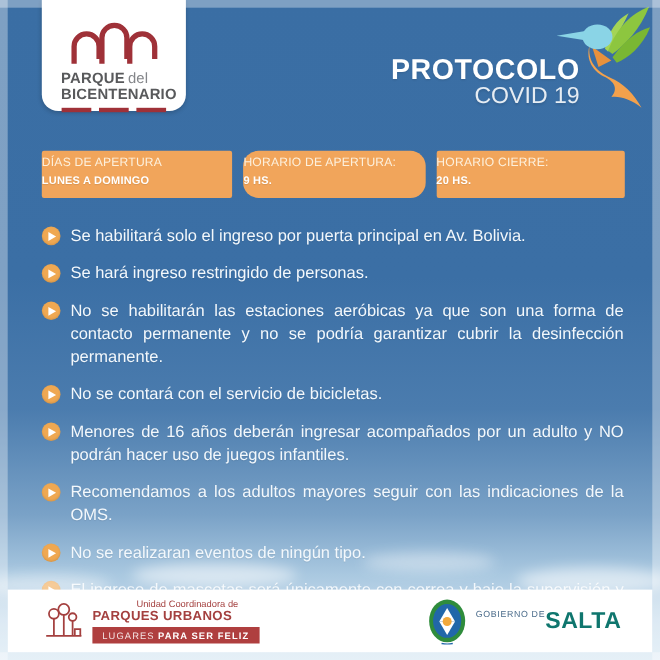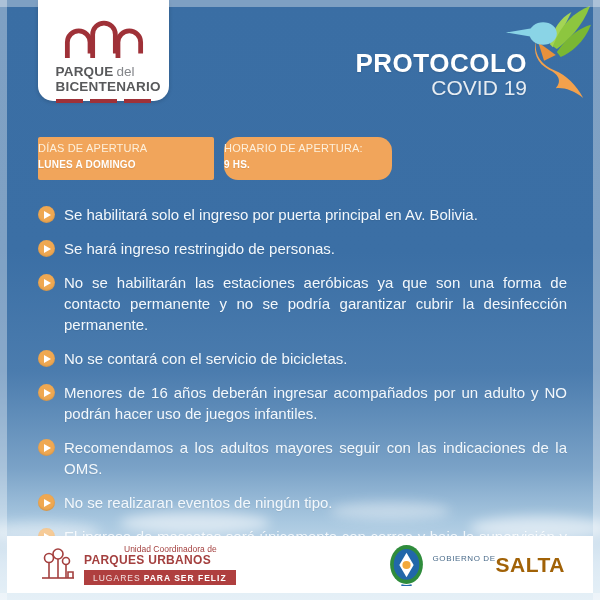--- a/index.html
+++ b/index.html
@@ -63,21 +63,21 @@
   .parques-text{display:flex;flex-direction:column;}
   .parques-l1{font-size:8.5px;color:#A4403F;line-height:10px;margin-left:40px;}
   .parques-l2{font-size:12px;font-weight:bold;color:#A4403F;letter-spacing:0.3px;line-height:13px;}
   .parques-banner{margin-top:3px;background:#AF3F3F;color:#fff;font-size:8.5px;
     padding:2.5px 9px;letter-spacing:1px;align-self:stretch;text-align:center;}
   .parques-banner .lt{font-weight:normal;opacity:.85;margin-right:3px;}
   .parques-banner .bd{font-weight:bold;}
   .gobierno{display:flex;align-items:center;gap:7px;}
   .gobierno-text{display:flex;flex-direction:row;}
   .gob-l1{font-size:8px;color:#4A6B8A;letter-spacing:0.6px;line-height:9px;margin-left:2px;}
-  .gob-l2{font-size:21px;font-weight:bold;color:#a16207;letter-spacing:0.5px;line-height:21px;}
+  .gob-l2{font-size:21px;font-weight:bold;color:#0f766e;letter-spacing:0.5px;line-height:21px;}
 </style>
 </head>
 <body>
 
 <div class="page">
 
   <div class="logo-card">
     <svg class="arches" width="82" height="44" viewBox="0 0 94 50">
       <g fill="none" stroke="#9F3138" stroke-width="5.5">
         <path d="M5,49 V31 A13,13 0 0 1 31,31 V44"></path>
@@ -112,20 +112,24 @@
   </svg>
 
   <div class="info-row">
     <div class="info-box box-1">
       <div class="label">DÍAS DE APERTURA</div>
       <div class="value">LUNES A DOMINGO</div>
     </div>
     <div class="info-box box-2">
       <div class="label">HORARIO DE APERTURA:</div>
       <div class="value">9 HS.</div>
+    </div>
+    <div class="info-box box-3">
+      <div class="label">HORARIO CIERRE:</div>
+      <div class="value">20 HS.</div>
     </div>
   </div>
 
   <ul class="rules">
     <li>
         <span class="bullet">
           <i></i>
         </span>
         <span class="rule-text">Se habilitará solo el ingreso por puerta principal en Av. Bolivia.</span>
       </li>

